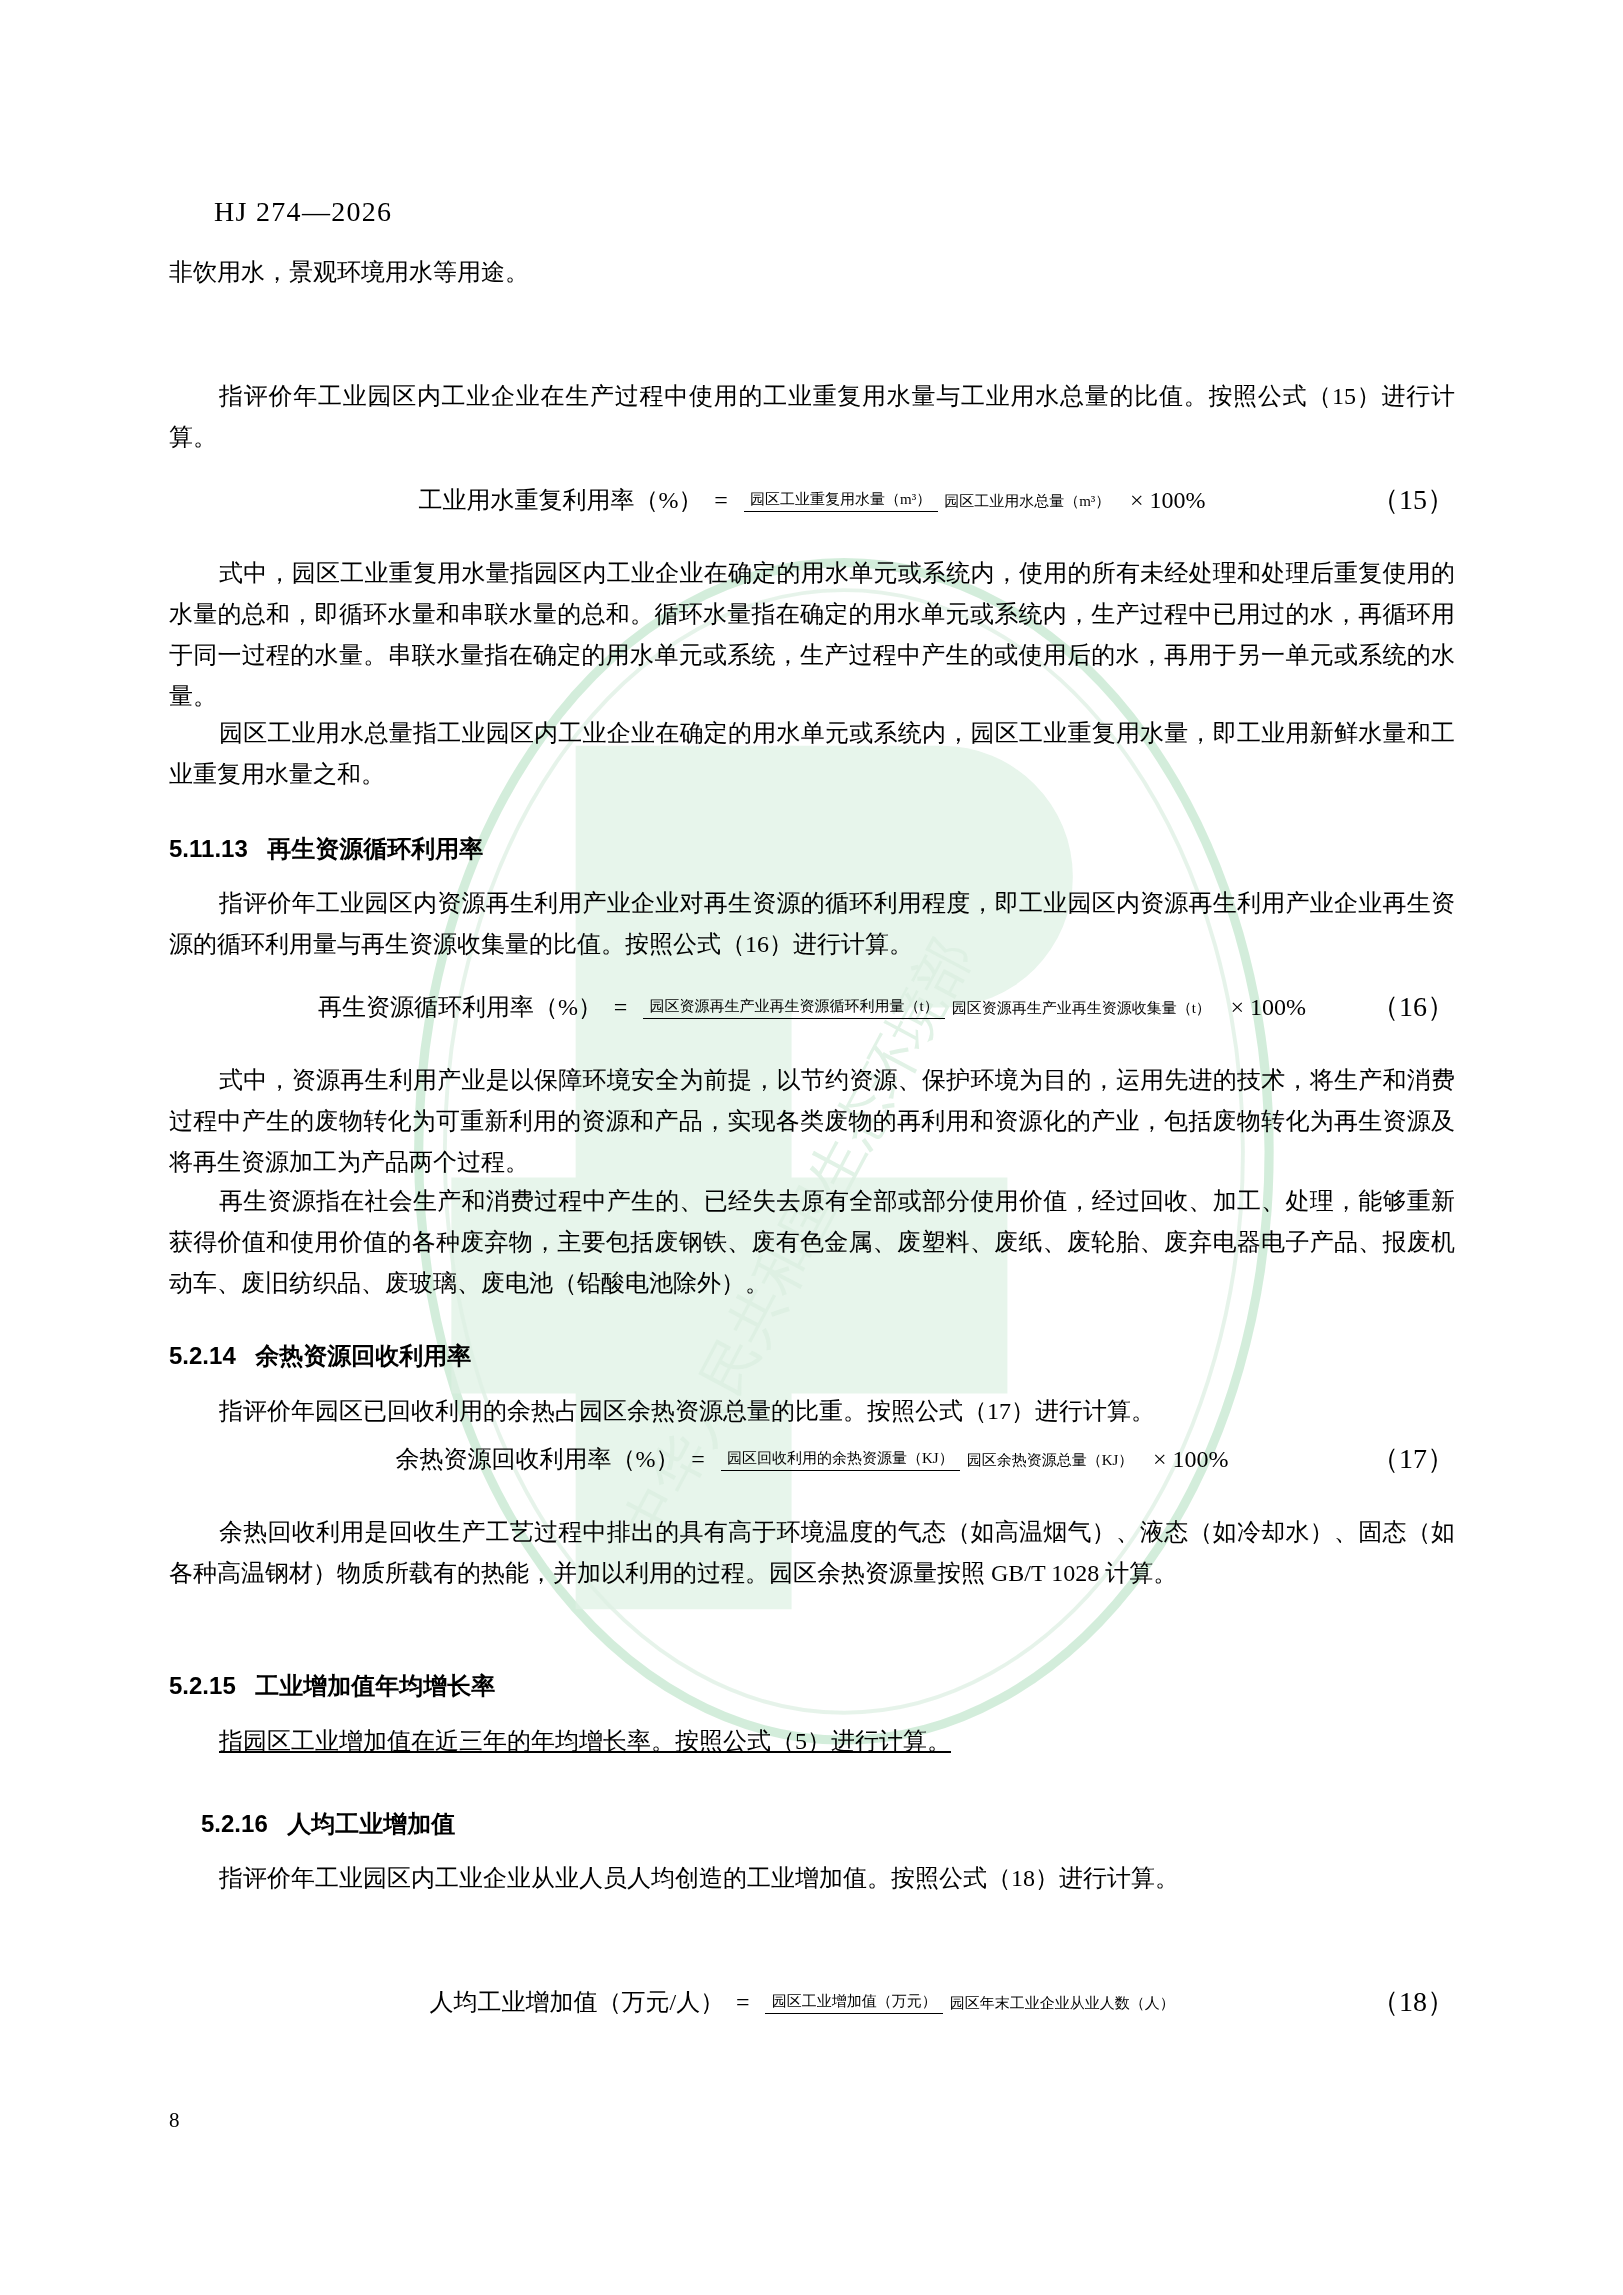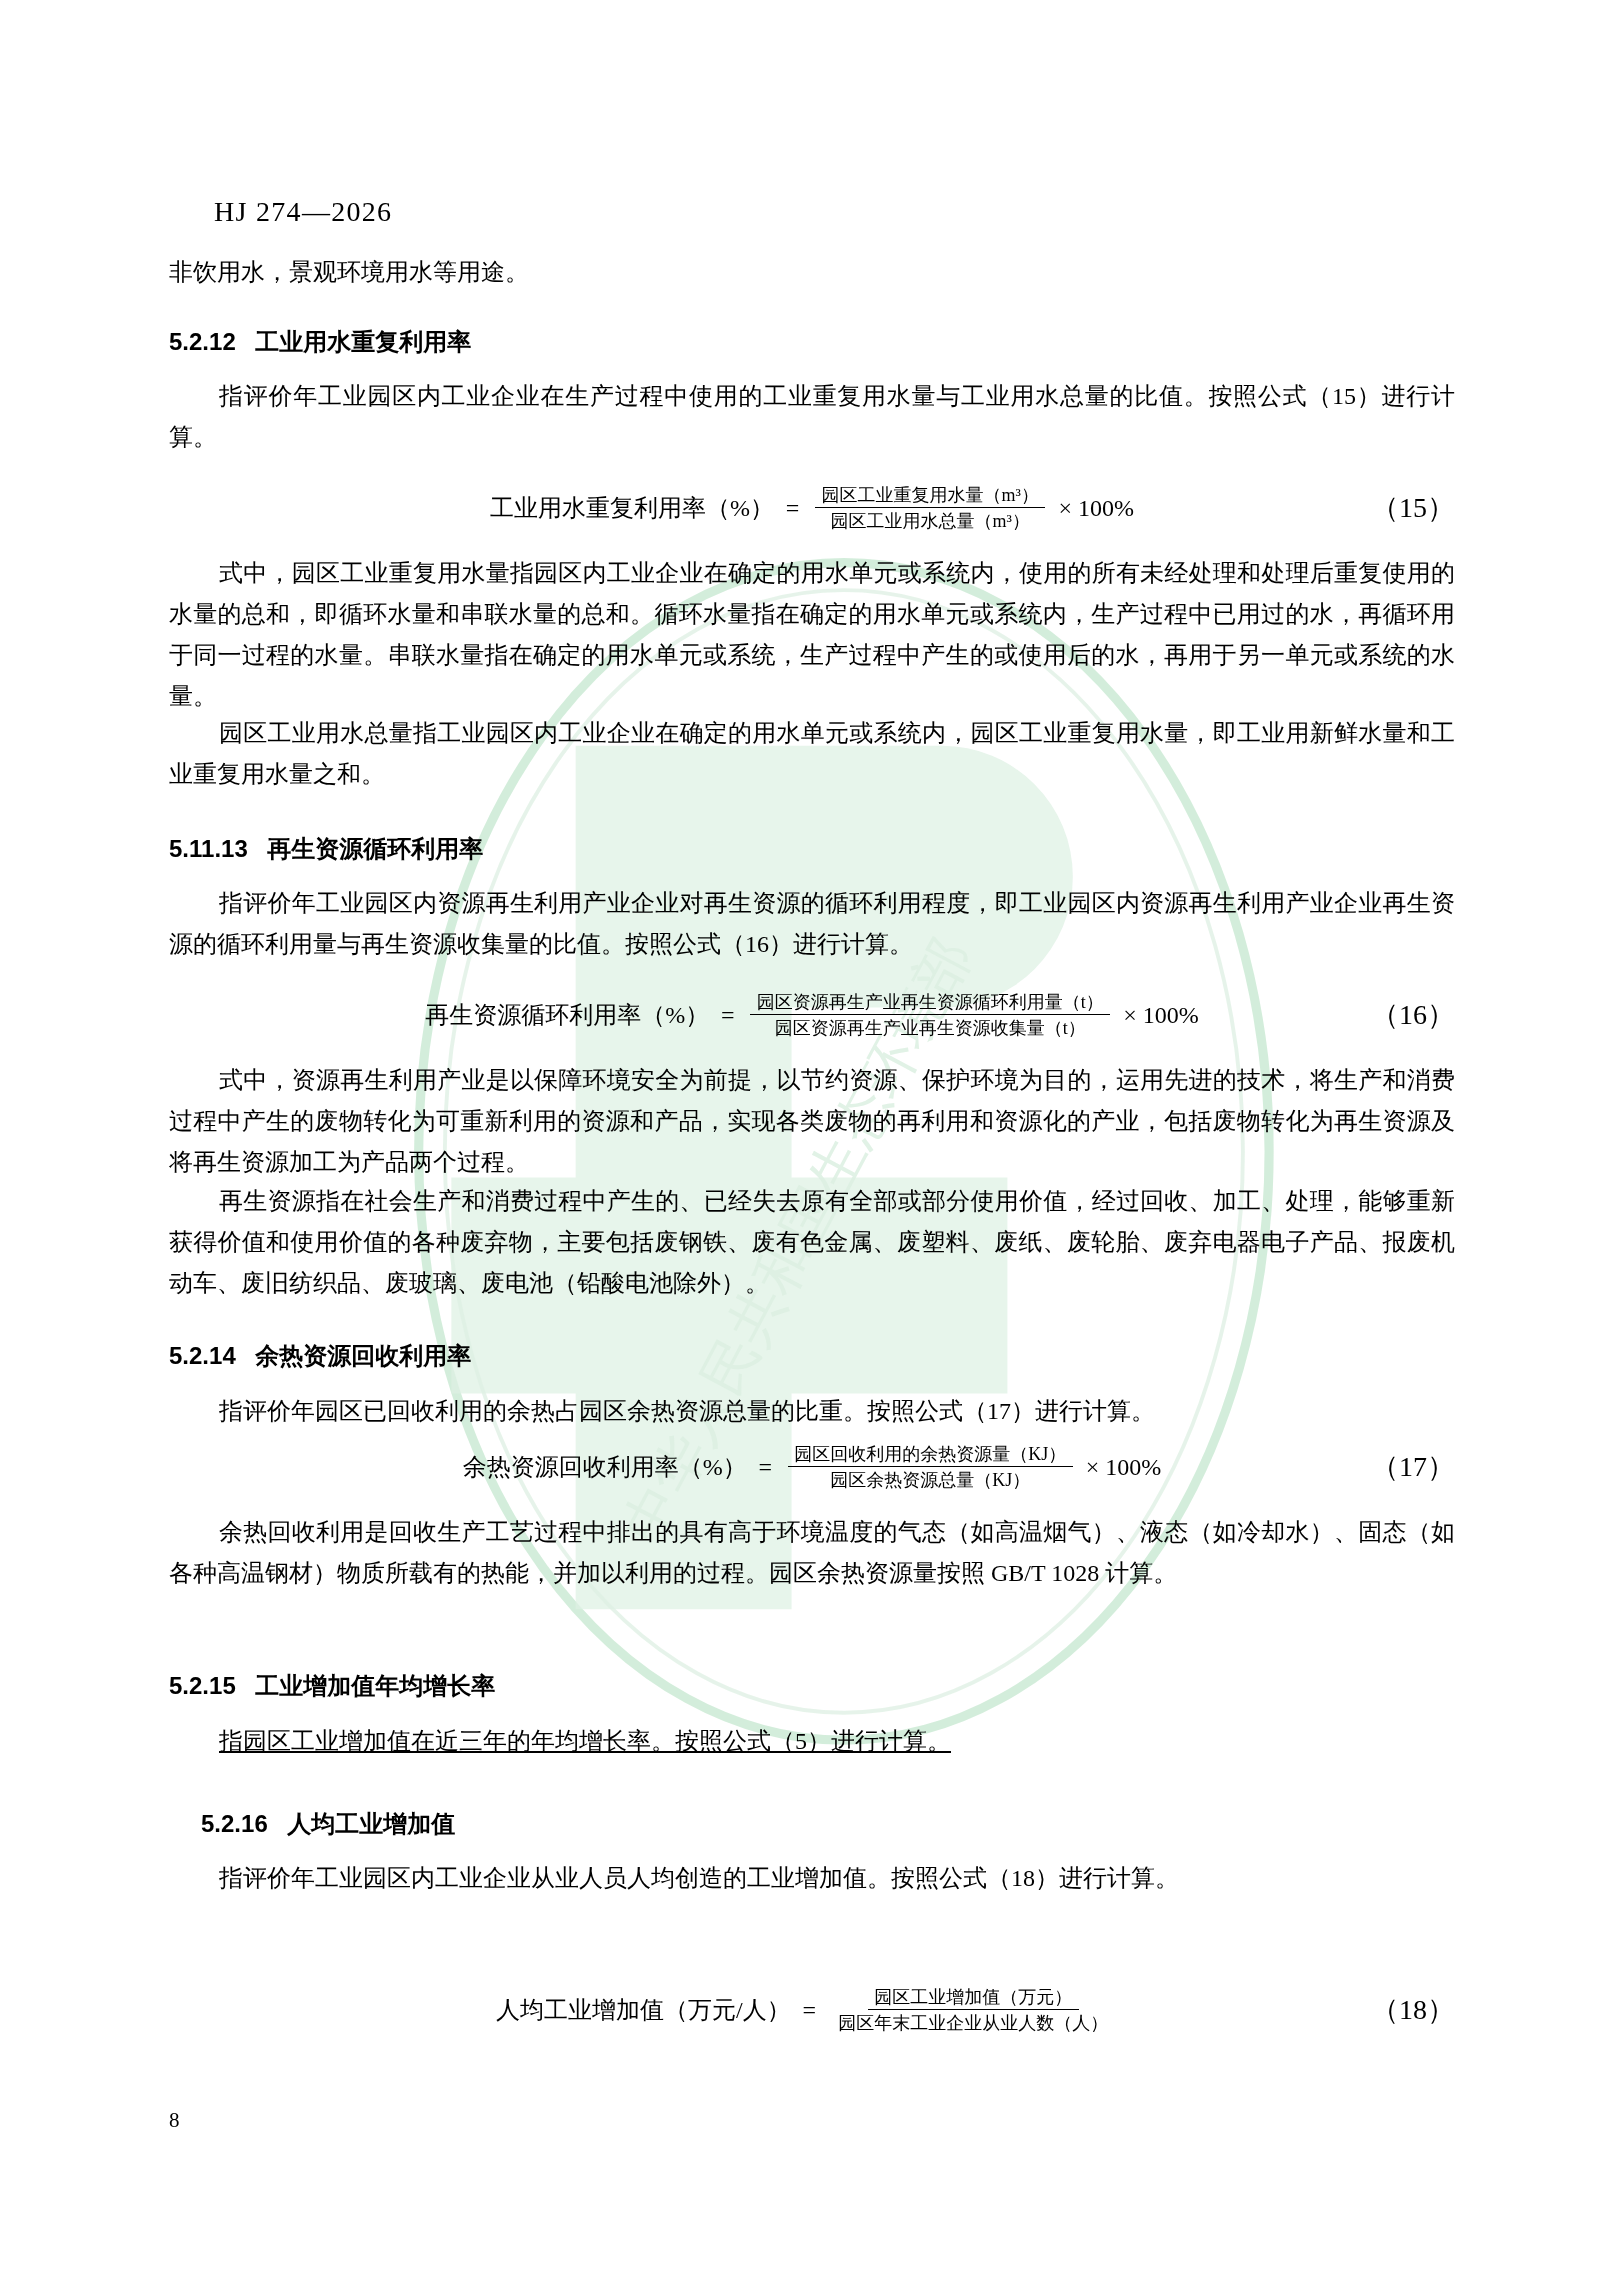--- a/index.html
+++ b/index.html
@@ -79,25 +79,25 @@
     display: flex;
     align-items: center;
     justify-content: center;
     font-size: 24px;
     font-family: "Liberation Serif", "DejaVu Serif", serif;
   }
   .formula-row .lhs { white-space: nowrap; }
   .formula-row .eq { margin: 0 11.8px; }
   .frac {
     display: inline-flex;
-    flex-direction: column;
+    flex-direction: row;
     align-items: center;
     justify-content: flex-end;
     vertical-align: middle;
-    font-size: 18px;
+    font-size: 15px;
     line-height: 22px;
     margin: 0 3.9px;
   }
   .frac .num-t {
     padding: 0 6.5px 1.3px 6.5px;
     border-bottom: 1.3px solid #000;
     white-space: nowrap;
   }
   .frac .den-t {
     padding: 2px 6.5px 0 6.5px;
@@ -135,23 +135,20 @@
       </g>
     </g>
   </svg>
 
   <div class="hdr" style="left:169px;">HJ  274—2026</div>
 
   <div class="content">
 
     <div class="blk para" style="top:252px;">非饮用水，景观环境用水等用途。</div>
 
-    <div class="blk heading" style="top:321px;">
-      <span class="num">5.2.12</span><span>工业用水重复利用率</span>
-    </div>
     <div class="blk para indent" style="top:376px;">指评价年工业园区内工业企业在生产过程中使用的工业重复用水量与工业用水总量的比值。按照公式（15）进行计算。</div>
 
     <div class="formula-row" style="top:484px;">
       <span class="lhs">工业用水重复利用率（%）</span>
       <span class="eq">=</span>
       <span class="frac">
         <span class="num-t">园区工业重复用水量（m³）</span>
         <span class="den-t">园区工业用水总量（m³）</span>
       </span>
       <span class="tail">× 100%</span>

